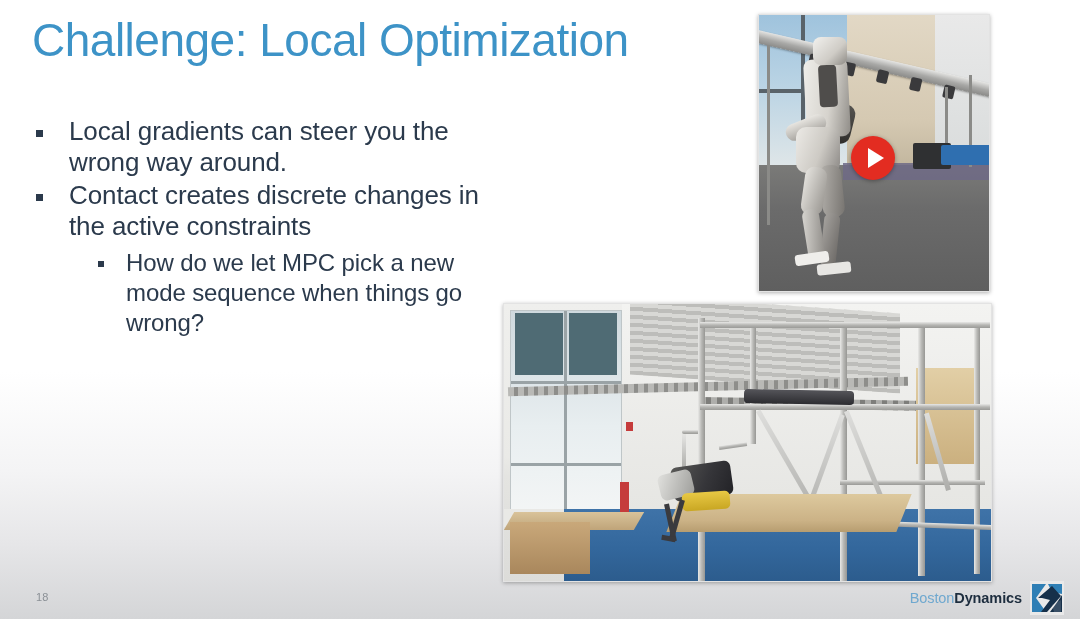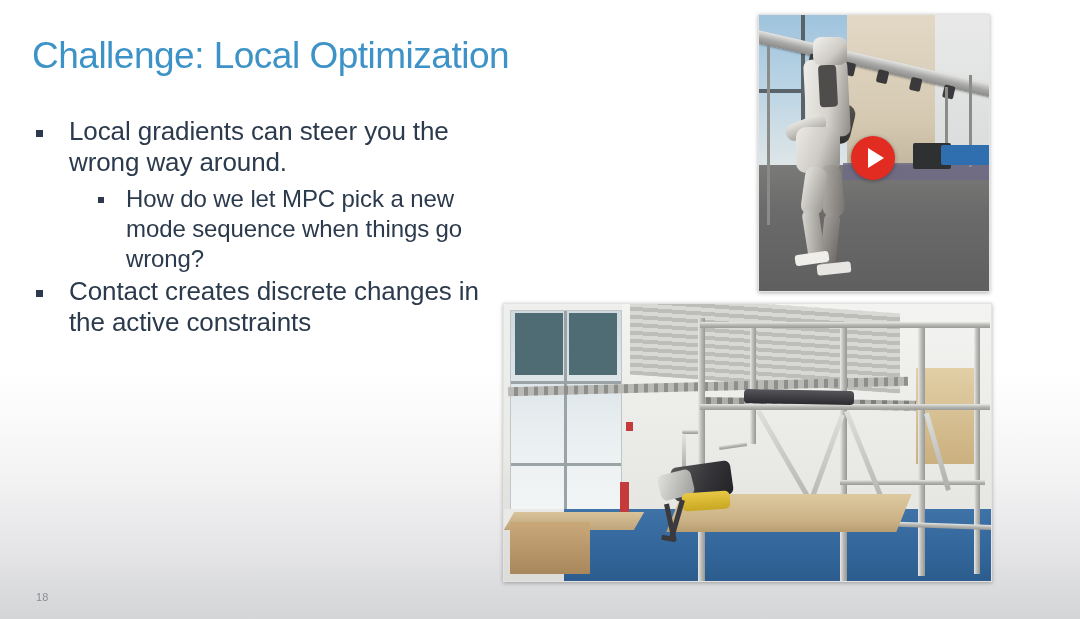--- a/index.html
+++ b/index.html
@@ -20,22 +20,22 @@
         #ffffff 60%,
         #f4f4f5 76%,
         #e6e6e8 88%,
         #d4d5d7 100%);
   }
 
   
   #slide-title {
     position: absolute;
     left: 32px;
-    top: 27px;
-    font-size: 37px;
+    top: 11px;
+    font-size: 46px;
     line-height: 58px;
     letter-spacing: -0.5px;
     color: #3d93c7;
     font-weight: 400;
     white-space: nowrap;
   }
 
   
   #body-list {
     position: absolute;
@@ -433,28 +433,28 @@
 
   <div id="slide-title">Challenge: Local Optimization</div>
 
   <div id="body-list">
 
     <div class="bullet-row level-1">
       <span class="bullet-marker"></span>
       <span class="bullet-text">Local gradients can steer you the wrong way around.</span>
     </div>
 
+    <div class="bullet-row level-1">
+      <span class="bullet-marker"></span>
+      <span class="bullet-text">Contact creates discrete changes in the active constraints</span>
+    </div>
+
     <div class="bullet-row level-2">
       <span class="bullet-marker"></span>
       <span class="bullet-text">How do we let MPC pick a new mode sequence when things go wrong?</span>
-    </div>
-
-    <div class="bullet-row level-1">
-      <span class="bullet-marker"></span>
-      <span class="bullet-text">Contact creates discrete changes in the active constraints</span>
     </div>
 
   </div>
 
   <div class="media-frame" id="media-robot-atlas">
     <div class="scene">
       <div class="atlas-bg"></div>
       <div class="atlas-wall"></div>
       <div class="atlas-wall2"></div>
       <div class="atlas-win"></div>
@@ -550,14 +550,27 @@
       <div class="sc-robot-body2"></div>
       <div class="sc-robot-yellow"></div>
       <div class="sc-robot-leg" style="left:176px;top:196px;width:5px;height:42px;transform:rotate(16deg);"></div>
       <div class="sc-robot-leg" style="left:160px;top:200px;width:5px;height:38px;transform:rotate(-12deg);"></div>
       <div class="sc-robot-leg" style="left:158px;top:232px;width:14px;height:5px;transform:rotate(10deg);"></div>
     </div>
   </div>
 
   <div id="page-number">18</div>
 
+  <div id="brand-logo">
+    <div id="brand-wordmark">
+      <span id="brand-word-boston">Boston</span><span id="brand-word-dynamics">Dynamics</span>
+    </div>
+    <svg id="brand-mark" viewBox="0 0 34 34">
+      <rect x="0" y="0" width="34" height="34" fill="#e9e9e9"></rect>
+      <polygon points="2,3 16,3 6,17 16,31 2,31" fill="#2f7fb5"></polygon>
+      <polygon points="18,3 32,3 32,13 22,11" fill="#2f7fb5"></polygon>
+      <polygon points="32,14 32,31 20,31 28,20" fill="#16304a"></polygon>
+      <polygon points="8,17 22,5 31,15 17,31 11,31 20,19 12,17" fill="#16304a"></polygon>
+      <polygon points="22,24 31,19 31,31 24,31" fill="#ffffff" opacity="0.15"></polygon>
+    </svg>
+  </div>
 
 </div>
 
 </body></html>

